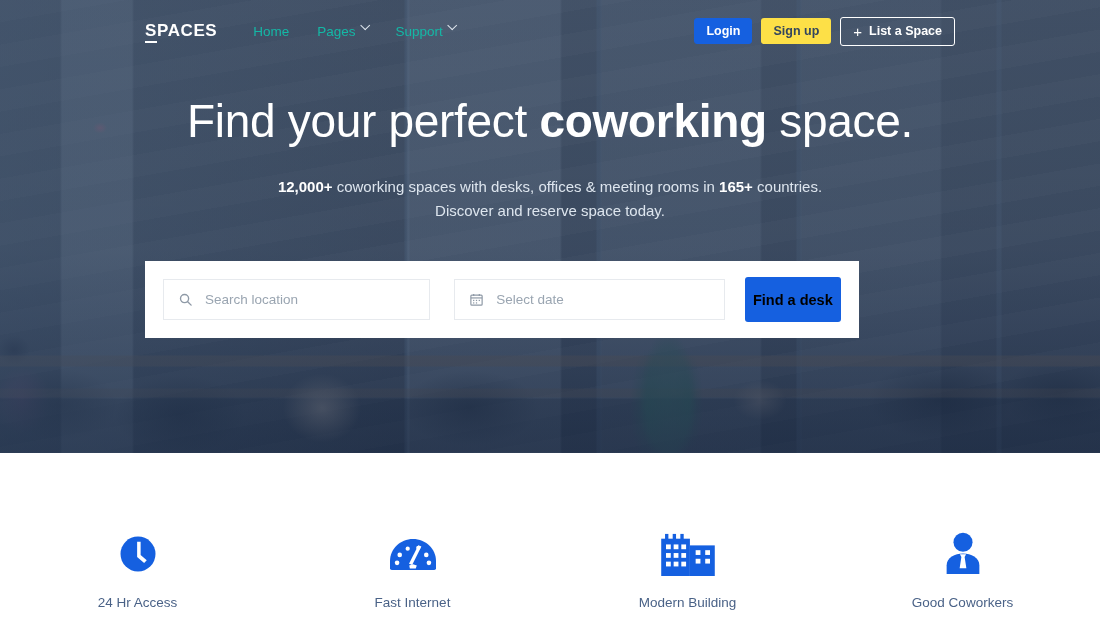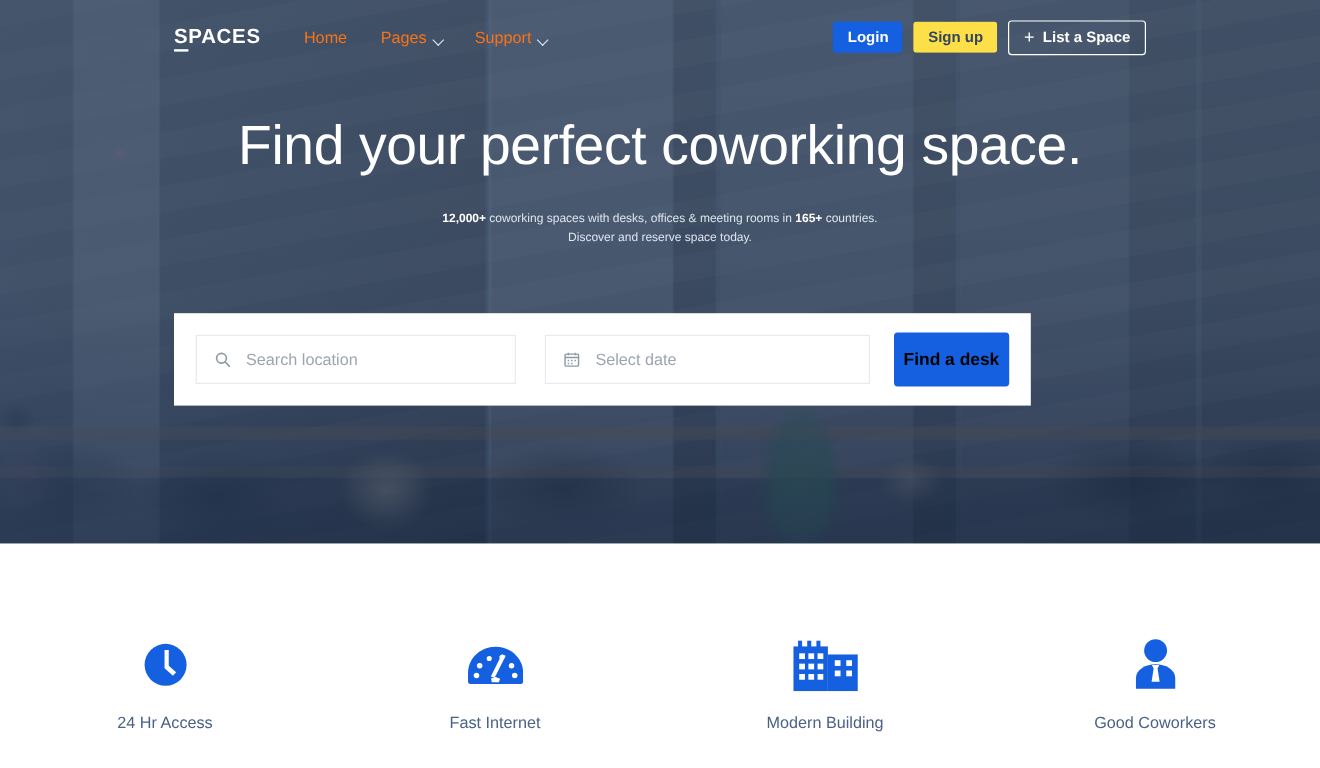--- a/index.html
+++ b/index.html
@@ -84,24 +84,24 @@
     color:#fff;
     font-size:17px;
     font-weight:bold;
     letter-spacing:.6px;
     margin-right:36px;
     white-space:nowrap;
   }
   .brand .first { border-bottom:2px solid #fff; padding-bottom:1px; }
   .nav-links { display:flex; align-items:center; gap:28px; }
   .nav-link {
-    color:#f97316;
+    color:#14b8a6;
     font-size:13.5px;
     text-decoration:none;
-    display:flex; align-items:flex-end; gap:5px;
+    display:flex; align-items:flex-start; gap:5px;
     white-space:nowrap;
   }
   .caret {
     display:inline-block;
     width:7px; height:7px;
     border-right:1.6px solid #dfe6ee;
     border-bottom:1.6px solid #dfe6ee;
     transform:rotate(45deg) translate(-1px,-2px);
   }
   .nav-right { margin-left:auto; display:flex; align-items:center; gap:9px; }
@@ -128,25 +128,25 @@
     position:absolute; left:0; right:0; top:96px;
     text-align:center; z-index:5;
   }
   .hero-title {
     color:#fff;
     font-size:46px;
     font-weight:300;
     letter-spacing:-.3px;
     line-height:1.1;
   }
-  .hero-title b { font-weight:normal; }
+  .hero-title b { font-weight:bold; }
   .hero-sub {
     margin-top:28px;
     color:#dde5ee;
-    font-size:10px;
+    font-size:15px;
     line-height:1.65;
   }
   .hero-sub b { color:#fff; font-weight:bold; }
 
   
   .search-card {
     position:absolute;
     left:145px; top:261px;
     width:714px; height:77px;
     background:#fff;

